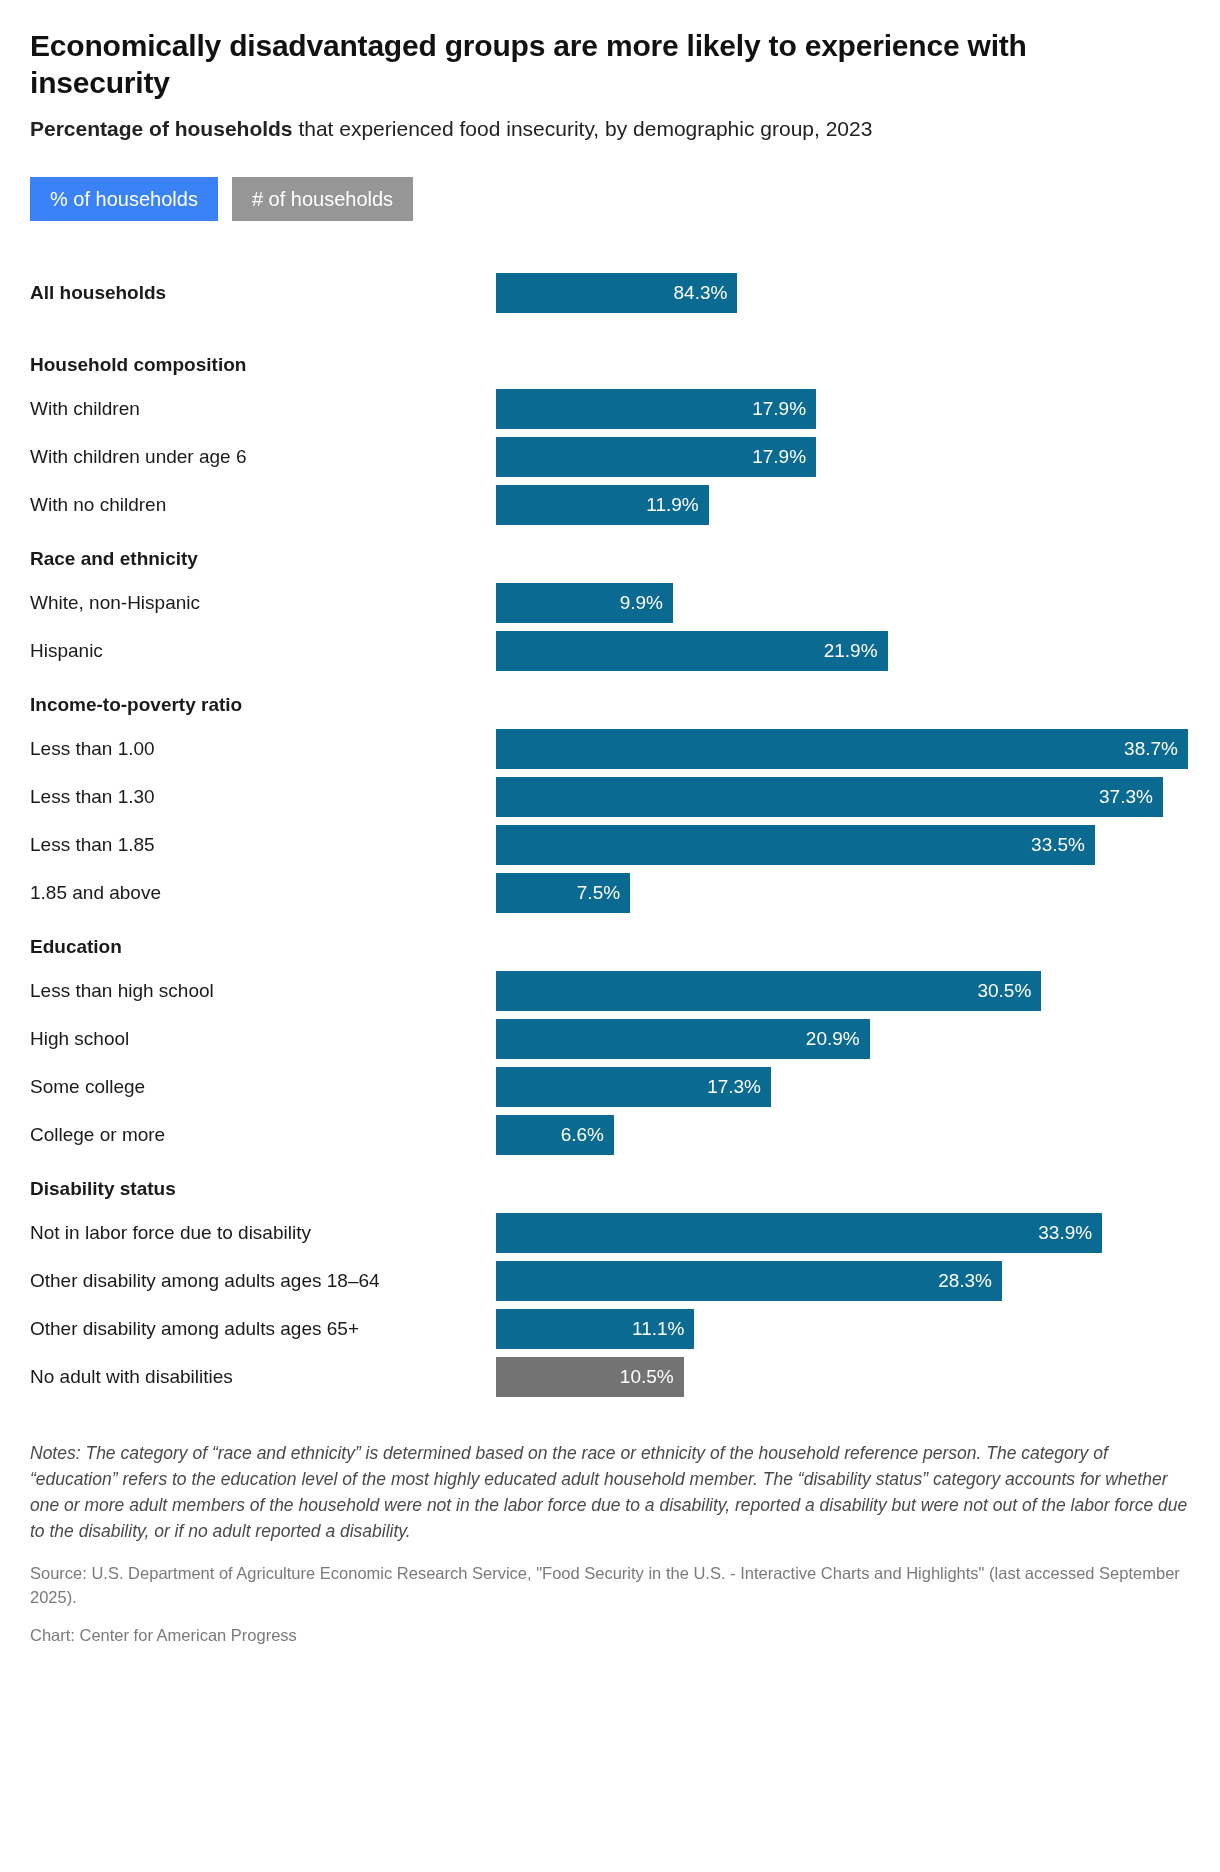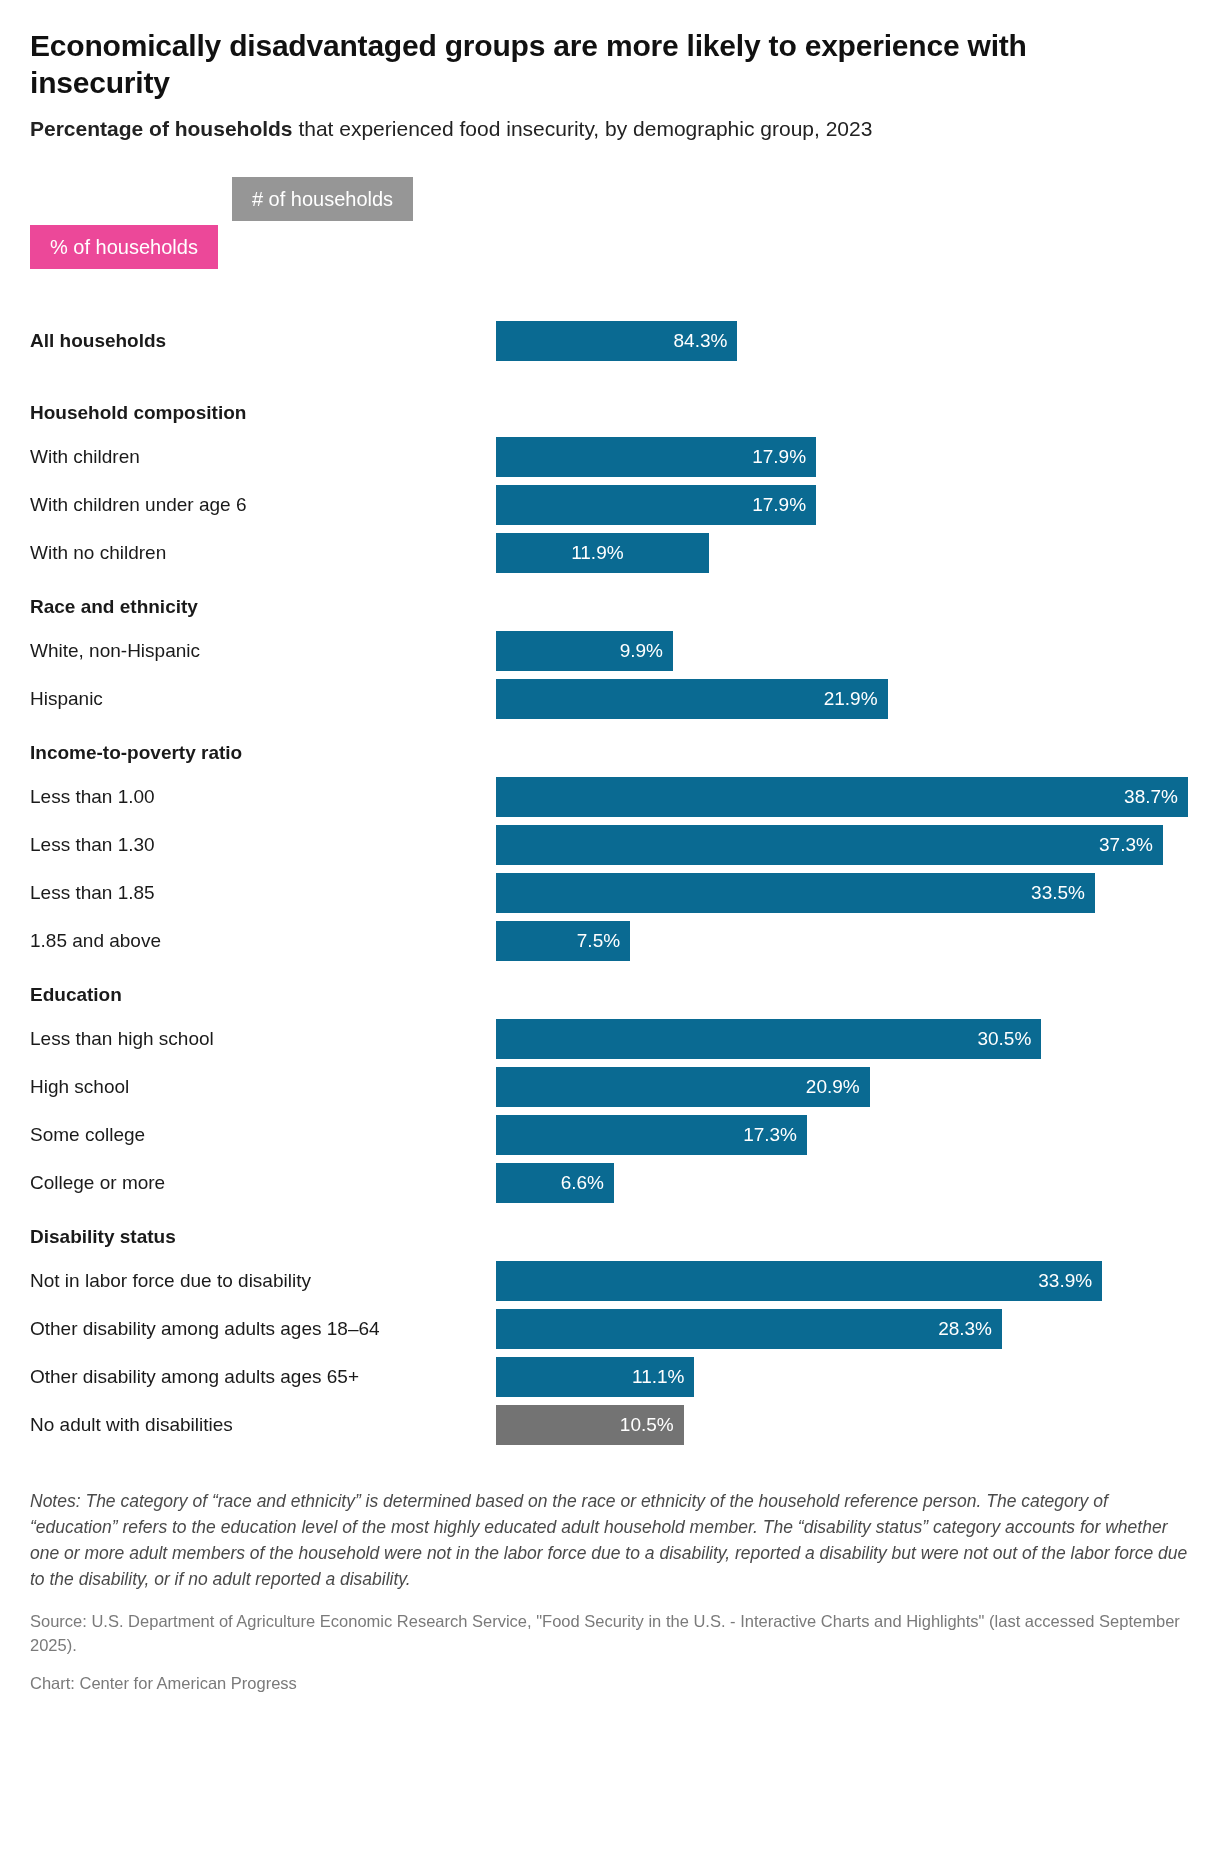--- a/index.html
+++ b/index.html
@@ -60,21 +60,21 @@
     height: 44px;
     padding: 0 20px;
     font-size: 20px;
     color: #ffffff;
     border: none;
     cursor: pointer;
     font-family: "Liberation Sans", sans-serif;
     line-height: 1;
     white-space: nowrap;
   }
-  .toggle-btn.active { background: #ec4899; margin-top: 48px; }
+  .toggle-btn.active { background: #3b82f6; }
   .toggle-btn.inactive { background: #969696; }
 
   
   .chart-body {
     position: relative;
   }
   .row {
     position: relative;
     height: 48px;
   }
@@ -193,21 +193,21 @@
           <div class="row-label">With children under age 6</div>
           <div class="bar-wrap">
             <div class="bar" style="width: 320.052px; background: rgb(10, 106, 146);">
               <span class="bar-value">17.9%</span>
             </div>
           </div>
         </div>
         <div class="row">
           <div class="row-label">With no children</div>
           <div class="bar-wrap">
-            <div class="bar" style="width: 212.772px; background: rgb(10, 106, 146); justify-content: center;">
+            <div class="bar" style="width: 212.772px; background: rgb(10, 106, 146);">
               <span class="bar-value">11.9%</span>
             </div>
           </div>
         </div>
         <div class="spacer-sm"></div>
         <div class="group-head">
           <div class="row-label bold">Race and ethnicity</div>
         </div>
         <div class="row">
           <div class="row-label">White, non-Hispanic</div>
@@ -277,21 +277,21 @@
           <div class="row-label">High school</div>
           <div class="bar-wrap">
             <div class="bar" style="width: 373.692px; background: rgb(10, 106, 146);">
               <span class="bar-value">20.9%</span>
             </div>
           </div>
         </div>
         <div class="row">
           <div class="row-label">Some college</div>
           <div class="bar-wrap">
-            <div class="bar" style="width: 311px; background: rgb(10, 106, 146);">
+            <div class="bar" style="width: 275px; background: rgb(10, 106, 146);">
               <span class="bar-value">17.3%</span>
             </div>
           </div>
         </div>
         <div class="row">
           <div class="row-label">College or more</div>
           <div class="bar-wrap">
             <div class="bar" style="width: 118.008px; background: rgb(10, 106, 146);">
               <span class="bar-value">6.6%</span>
             </div>

